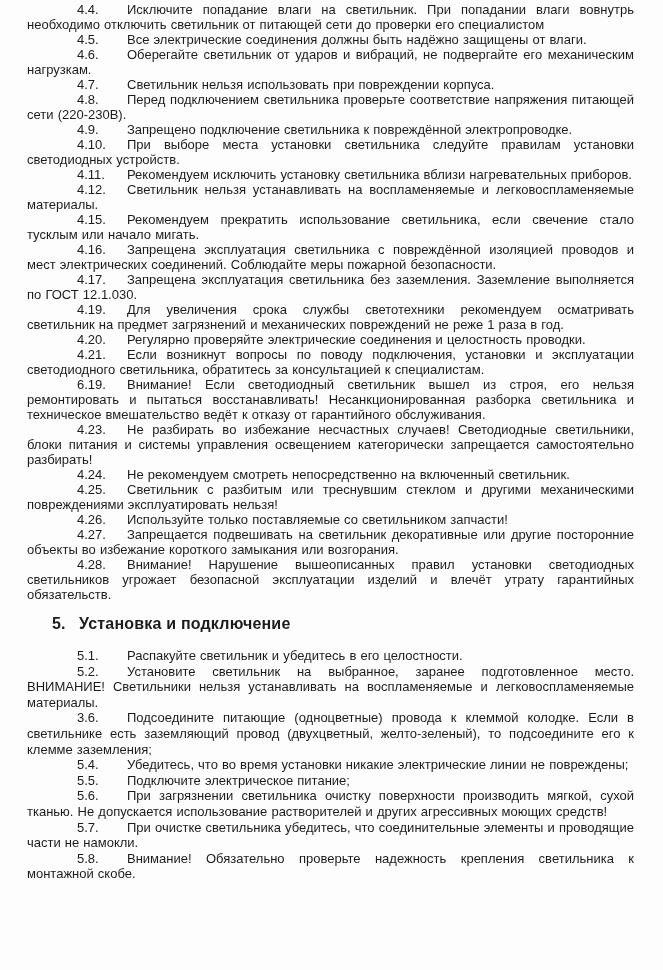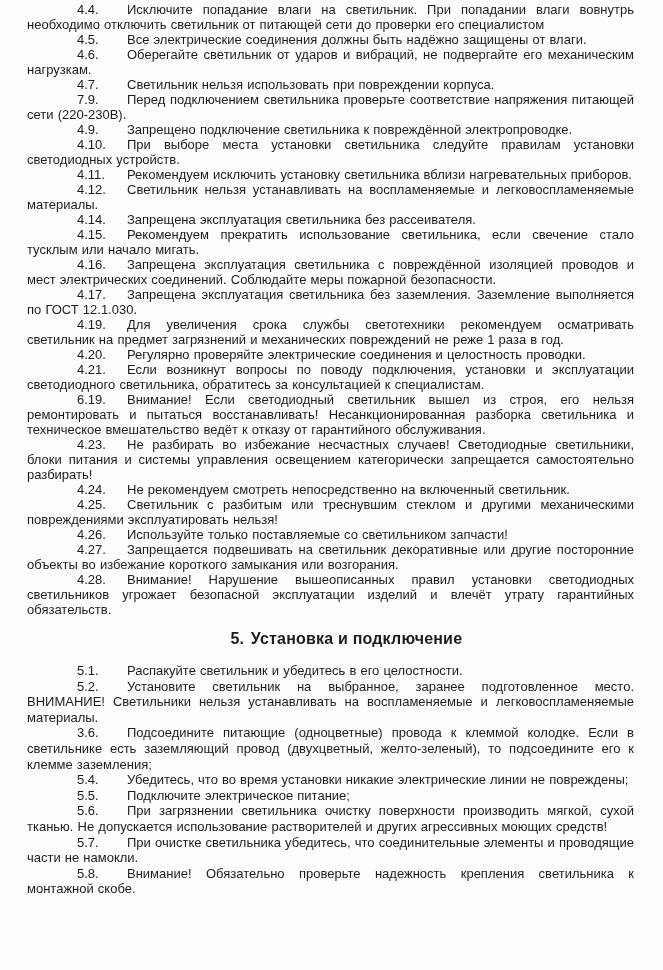--- a/index.html
+++ b/index.html
@@ -38,44 +38,42 @@
     line-height: 15.6px;
   }
   h2.sec {
     margin: 12px 0 14px 0;
     padding: 0;
     font-size: 16px;
     line-height: 20px;
     font-weight: bold;
     text-indent: 25px;
     letter-spacing: 0.2px;
-    text-align: center;
   }
   h2.sec .hnum {
     display: inline-block;
     width: 27px;
     text-indent: 0;
   }
 </style>
 </head>
 <body>
 
 <div class="page">
 
   <section>
     <p class="item"><span class="num">4.4.</span><span>Исключите попадание влаги на светильник. При попадании влаги вовнутрь необходимо отключить светильник от питающей сети до проверки его специалистом</span></p>
     <p class="item"><span class="num">4.5.</span><span>Все электрические соединения должны быть надёжно защищены от влаги.</span></p>
     <p class="item"><span class="num">4.6.</span><span>Оберегайте светильник от ударов и вибраций, не подвергайте его механическим нагрузкам.</span></p>
     <p class="item"><span class="num">4.7.</span><span>Светильник нельзя использовать при повреждении корпуса.</span></p>
-    <p class="item"><span class="num">7.9.</span><span>Перед подключением светильника проверьте соответствие напряжения питающей сети (220-230В).</span></p>
+    <p class="item"><span class="num">4.8.</span><span>Перед подключением светильника проверьте соответствие напряжения питающей сети (220-230В).</span></p>
     <p class="item"><span class="num">4.9.</span><span>Запрещено подключение светильника к повреждённой электропроводке.</span></p>
     <p class="item"><span class="num">4.10.</span><span>При выборе места установки светильника следуйте правилам установки светодиодных устройств.</span></p>
     <p class="item"><span class="num">4.11.</span><span>Рекомендуем исключить установку светильника вблизи нагревательных приборов.</span></p>
     <p class="item"><span class="num">4.12.</span><span>Светильник нельзя устанавливать на воспламеняемые и легковоспламеняемые материалы.</span></p>
-    <p class="item"><span class="num">4.14.</span><span>Запрещена эксплуатация светильника без рассеивателя.</span></p>
     <p class="item"><span class="num">4.15.</span><span>Рекомендуем прекратить использование светильника, если свечение стало тусклым или начало мигать.</span></p>
     <p class="item"><span class="num">4.16.</span><span>Запрещена эксплуатация светильника с повреждённой изоляцией проводов и мест электрических соединений. Соблюдайте меры пожарной безопасности.</span></p>
     <p class="item"><span class="num">4.17.</span><span>Запрещена эксплуатация светильника без заземления. Заземление выполняется по ГОСТ 12.1.030.</span></p>
     <p class="item"><span class="num">4.19.</span><span>Для увеличения срока службы светотехники рекомендуем осматривать светильник на предмет загрязнений и механических повреждений не реже 1 раза в год.</span></p>
     <p class="item"><span class="num">4.20.</span><span>Регулярно проверяйте электрические соединения и целостность проводки.</span></p>
     <p class="item"><span class="num">4.21.</span><span>Если возникнут вопросы по поводу подключения, установки и эксплуатации светодиодного светильника, обратитесь за консультацией к специалистам.</span></p>
     <p class="item"><span class="num">6.19.</span><span>Внимание! Если светодиодный светильник вышел из строя, его нельзя ремонтировать и пытаться восстанавливать! Несанкционированная разборка светильника и техническое вмешательство ведёт к отказу от гарантийного обслуживания.</span></p>
     <p class="item"><span class="num">4.23.</span><span>Не разбирать во избежание несчастных случаев! Светодиодные светильники, блоки питания и системы управления освещением категорически запрещается самостоятельно разбирать!</span></p>
     <p class="item"><span class="num">4.24.</span><span>Не рекомендуем смотреть непосредственно на включенный светильник.</span></p>
     <p class="item"><span class="num">4.25.</span><span>Светильник с разбитым или треснувшим стеклом и другими механическими повреждениями эксплуатировать нельзя!</span></p>

